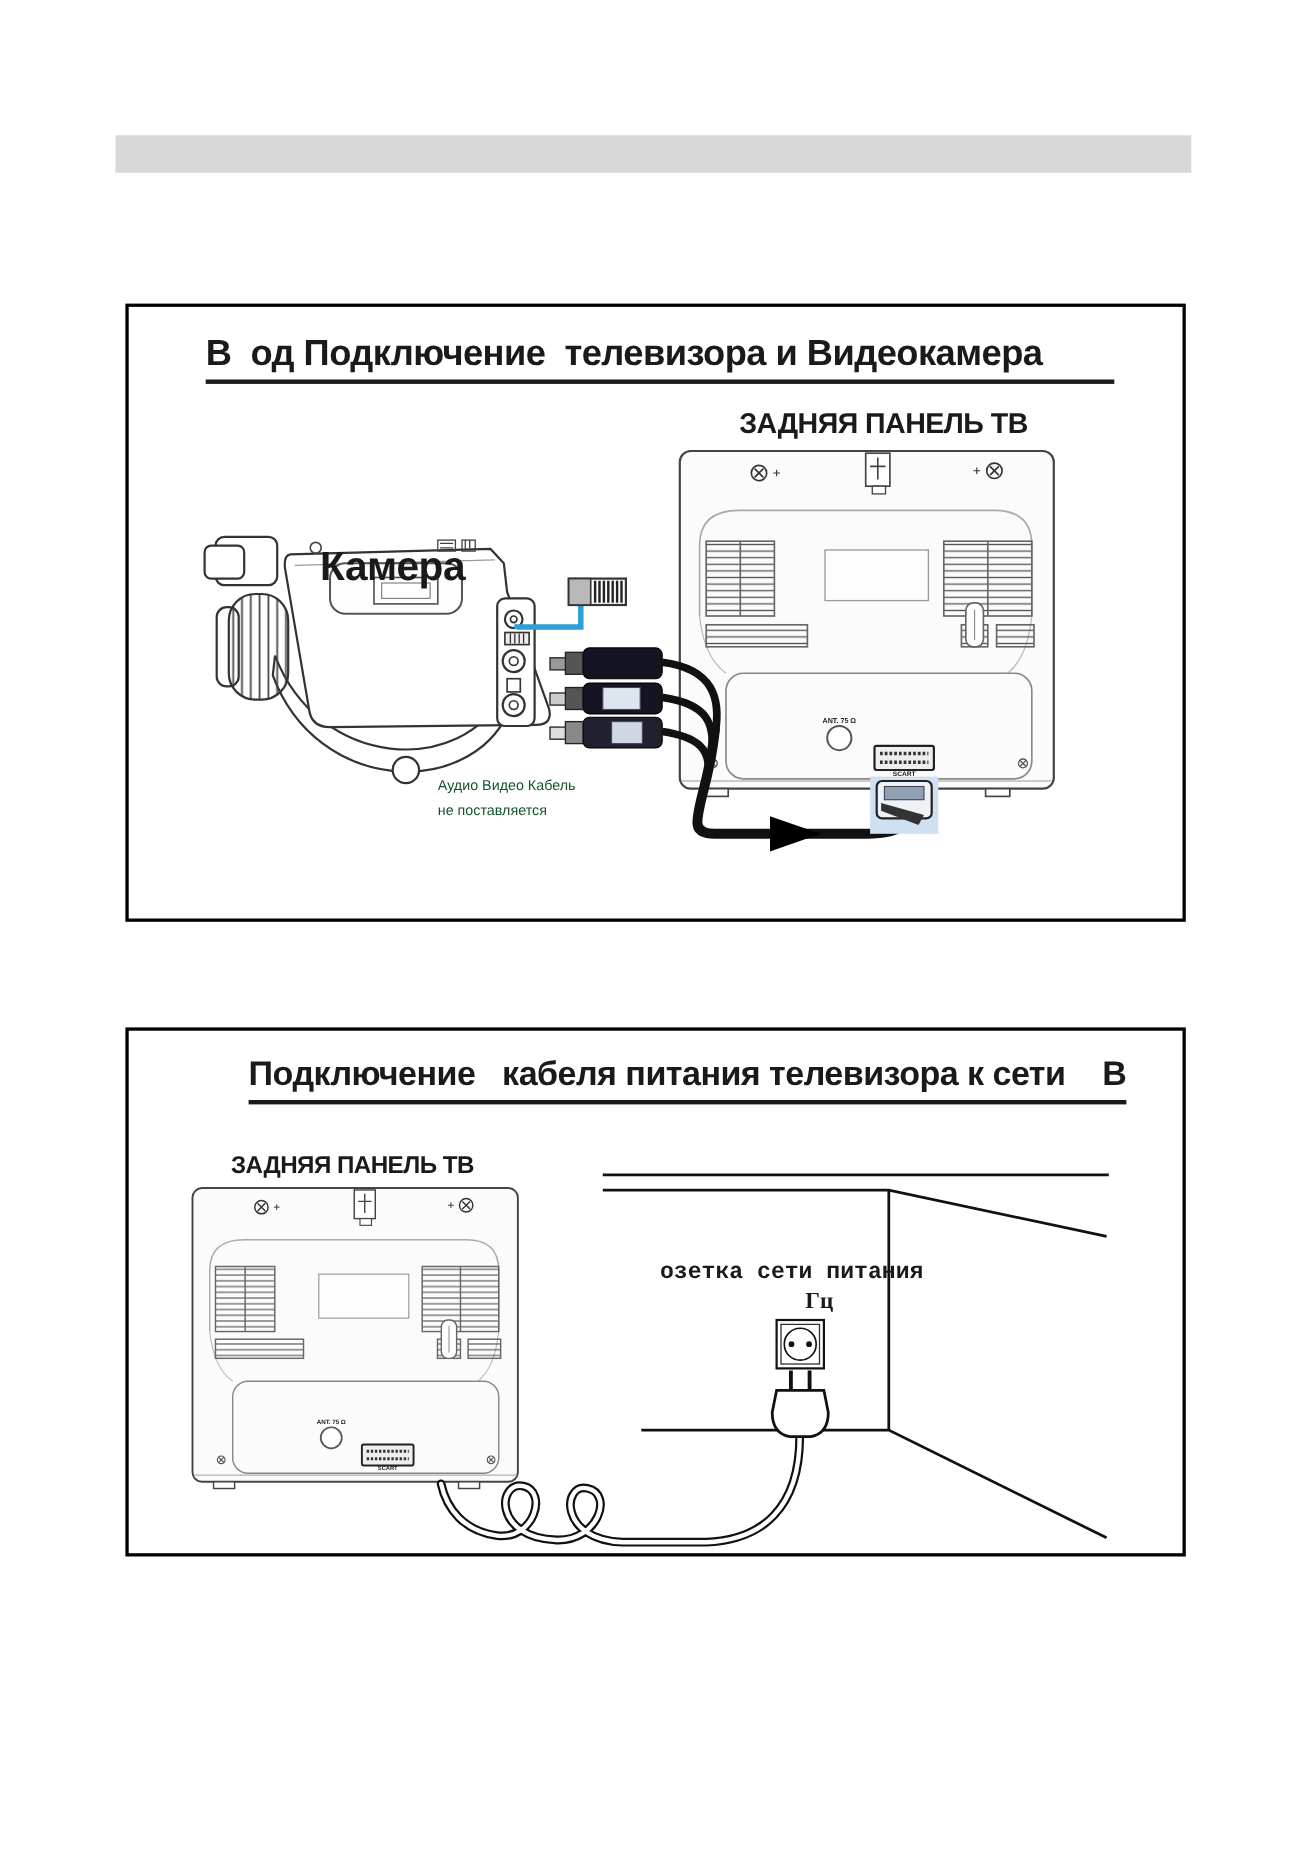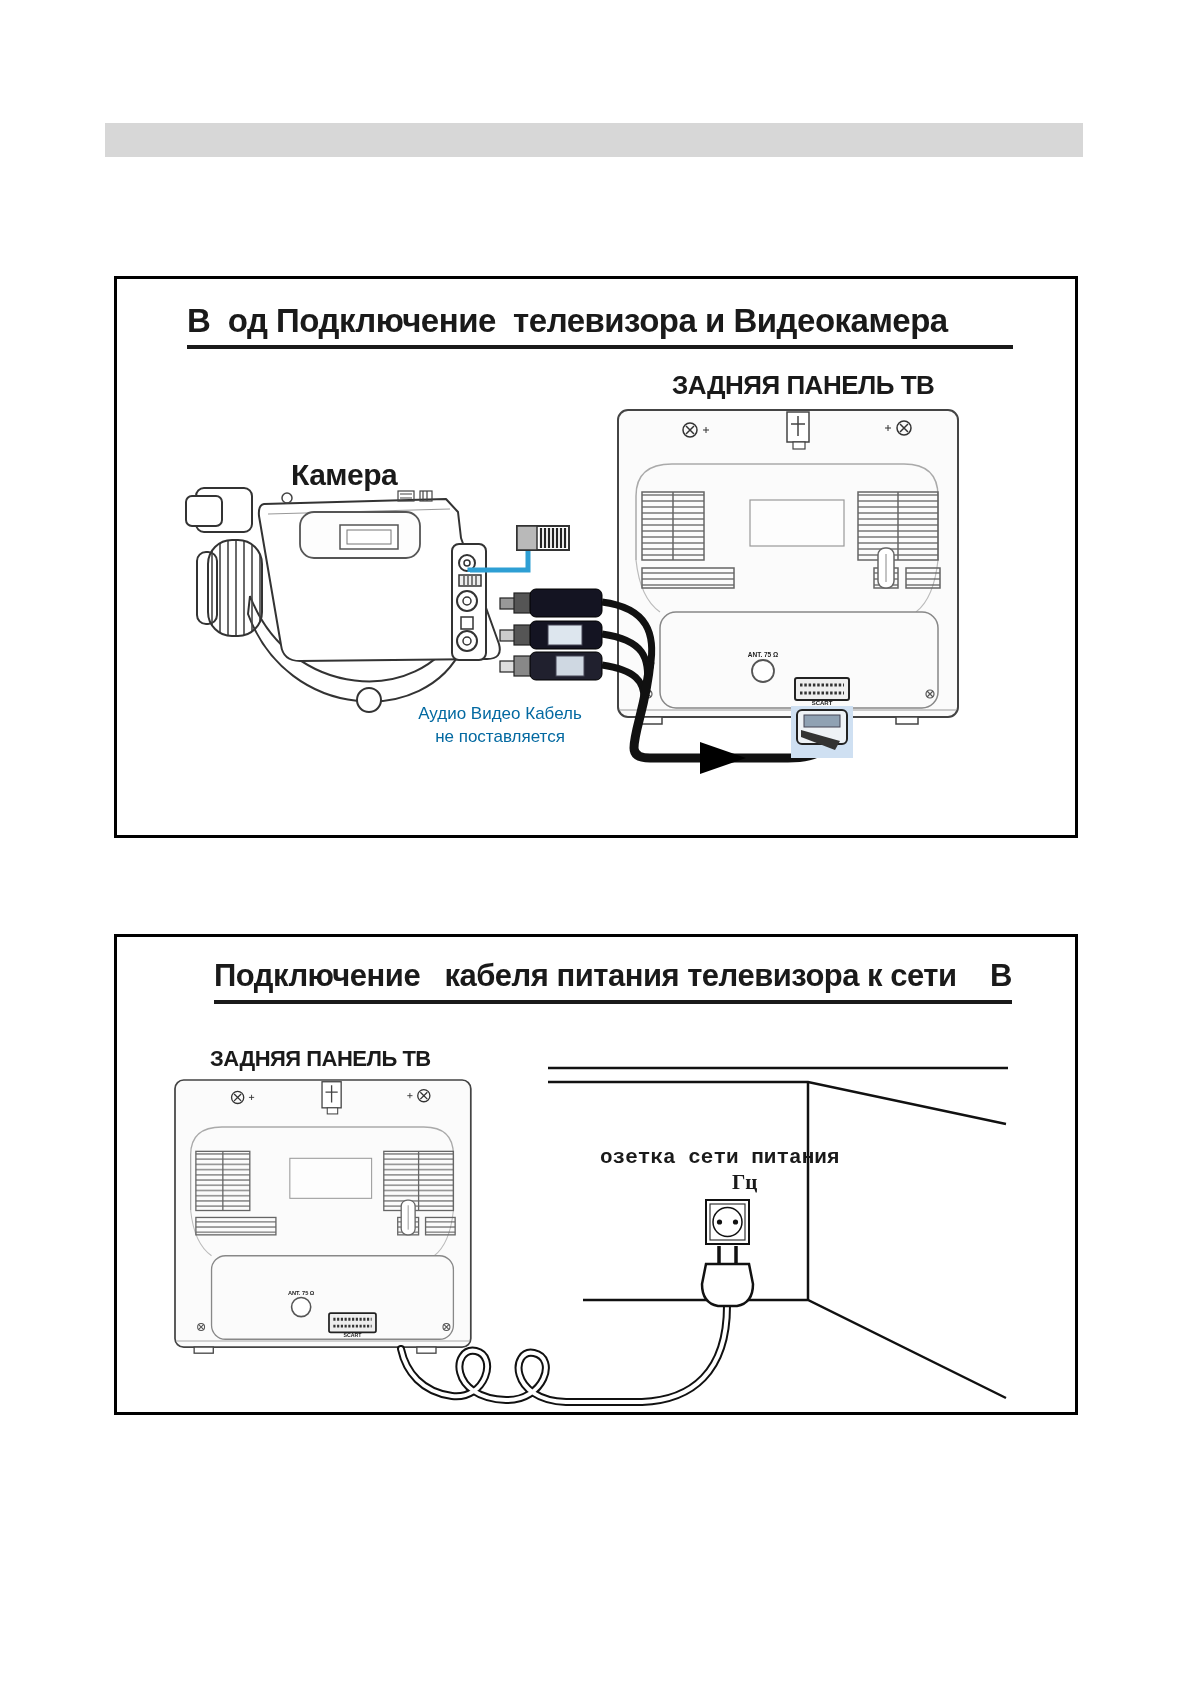--- a/index.html
+++ b/index.html
@@ -7,22 +7,22 @@
         font-family:"Liberation Sans","DejaVu Sans",sans-serif;color:#1a1a1a;}
   .abs{position:absolute;}
   .graybar{background:#d7d7d7;}
   .framebox{border:3px solid #000;}
   .t-bold{font-weight:bold;white-space:pre;letter-spacing:-0.5px;}
   .s1title{font-size:33px;border-bottom:4px solid #1a1a1a;padding:0 8px 5px 0;}
   .s2title{font-size:31px;border-bottom:4px solid #1a1a1a;padding-bottom:6px;
            display:flex;justify-content:space-between;}
   .panellabel1{font-size:26px;}
   .panellabel2{font-size:22px;}
-  .cameralabel{font-size:30px;}
-  .note{font-size:17px;line-height:23px;text-align:center;color:#0369a1;}
+  .cameralabel{font-size:37px;margin-top:36px;}
+  .note{font-size:13px;line-height:23px;text-align:left;color:#14532d;}
   .outletlabel{font-size:21px;font-weight:bold;white-space:pre;}
   svg{position:absolute;left:0;top:0;}
 </style>
 </head>
 <body>
 
 <div id="page">
 
   <div class="abs graybar" style="left:105px;top:123px;width:978px;height:34px;"></div>
 
@@ -202,21 +202,21 @@
 
   <div class="abs t-bold panellabel1" style="left:672px;top:370px;">ЗАДНЯЯ ПАНЕЛЬ ТВ</div>
 
   <div class="abs t-bold cameralabel" style="left:291px;top:458px;">Камера</div>
 
   <div class="abs note" style="left:398px;top:702px;width:204px;">
     <span style="display:block">Аудио Видео Кабель</span>
     <span style="display:block">не поставляется</span>
   </div>
 
-  <div class="abs t-bold s2title" style="left:214px;top:958px;width:798px;">
+  <div class="abs t-bold s2title" style="left:226px;top:958px;width:798px;">
     <span>Подключение   кабеля питания телевизора к сети</span>
     <span>В</span>
   </div>
 
   <div class="abs t-bold panellabel2" style="left:210px;top:1046px;">ЗАДНЯЯ ПАНЕЛЬ ТВ</div>
 
   <div class="abs outletlabel" style="left:600px;top:1146px;font-family:Liberation Mono, monospace;">озетка сети питания</div>
   <div class="abs outletlabel" style="left:732px;top:1170px;font-family:Liberation Serif, serif;">Гц</div>
 
 </div>

